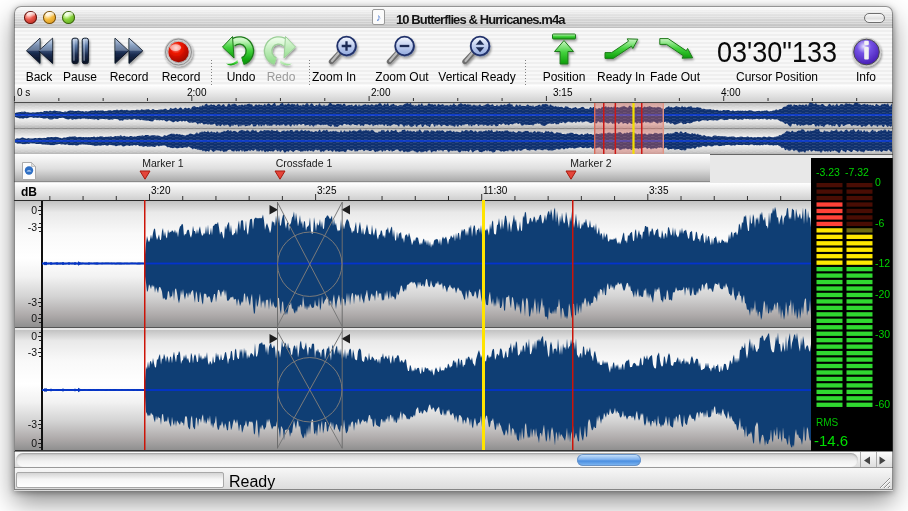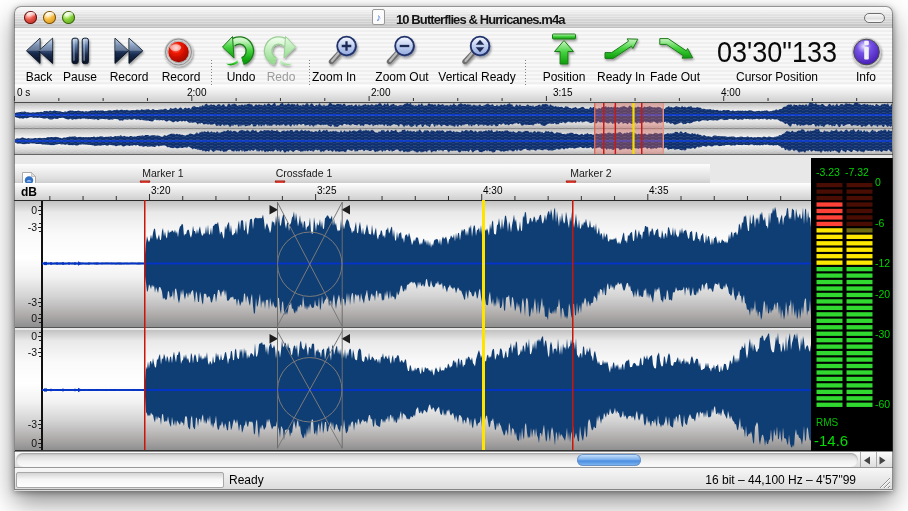--- a/index.html
+++ b/index.html
@@ -194,21 +194,21 @@
 <rect x="15" y="104" width="877" height="49" fill="url(#spk)"></rect>
 <rect x="594" y="103" width="70" height="51" fill="rgba(244,106,92,.34)"></rect>
 <rect x="594" y="103" width="1.4" height="51" fill="#da6a58"></rect>
 <rect x="662.6" y="103" width="1.4" height="51" fill="#e09484"></rect>
 <rect x="603" y="103" width="1.5" height="51" fill="#cc1815"></rect>
 <rect x="614.6" y="103" width="1.5" height="51" fill="#cc1815"></rect>
 <rect x="641" y="103" width="1.5" height="51" fill="#cc1815"></rect>
 <rect x="632.4" y="103" width="2.2" height="51" fill="#f2df00"></rect>
 </svg>
 </div>
-<div class="a" style="left:14px;top:164px;width:696px;height:27px;background:linear-gradient(180deg,#fdfdfd,#dedede 55%,#ababab);border-bottom:1px solid #8a8a8a">
+<div class="a" style="left:14px;top:154px;width:696px;height:27px;background:linear-gradient(180deg,#fdfdfd,#dedede 55%,#ababab);border-bottom:1px solid #8a8a8a">
 <svg style="left:8px;top:8px" width="14" height="18">
       <path d="M0.5,0.5 h9 l4,4 v13 h-13 Z" fill="#fcfcfc" stroke="#aaa"></path>
       <path d="M9.5,0.5 l4,4 h-4 Z" fill="#ddd" stroke="#aaa" stroke-width=".6"></path>
       <circle cx="7" cy="8.5" r="4.2" fill="#2f6fc4"></circle>
       <path d="M4.5,9.5 a3,2.6 0 0 1 5,0 Z" fill="#cfe2f8"></path>
     </svg>
 <div class="a" style="left:149px;top:3px;font-size:10.5px;color:#1a1a1a;transform:translateX(-50%)">Marker 1</div>
 <div class="a" style="left:290px;top:3px;font-size:10.5px;color:#1a1a1a;transform:translateX(-50%)">Crossfade 1</div>
 <div class="a" style="left:577px;top:3px;font-size:10.5px;color:#1a1a1a;transform:translateX(-50%)">Marker 2</div>
 <svg style="left:124.5px;top:16px" width="12" height="10">
@@ -243,22 +243,22 @@
       <rect x="614.08" y="13.00" width="1" height="4" fill="#333"></rect>
       <rect x="647.30" y="11.00" width="1" height="6" fill="#333"></rect>
       <rect x="680.52" y="13.00" width="1" height="4" fill="#333"></rect>
       <rect x="713.74" y="13.00" width="1" height="4" fill="#333"></rect>
       <rect x="746.96" y="13.00" width="1" height="4" fill="#333"></rect>
       <rect x="780.18" y="13.00" width="1" height="4" fill="#333"></rect>
     </svg>
 <div class="lbl" style="left:7px;top:2px;font-size:12px;font-weight:700">dB</div>
 <div class="lbl" style="left:137px;top:2px">3:20</div>
 <div class="lbl" style="left:303px;top:2px">3:25</div>
-<div class="lbl" style="left:469px;top:2px">4:30</div>
-<div class="lbl" style="left:635px;top:2px">4:35</div>
+<div class="lbl" style="left:469px;top:2px">11:30</div>
+<div class="lbl" style="left:635px;top:2px">3:35</div>
 </div>
 <div class="a" style="left:15px;top:201px;width:797px;height:126px;background:linear-gradient(180deg,#c2c2c2 0%,#e9e9e9 9%,#f9f9f9 26%,#ffffff 45%,#f2f2f2 60%,#d3d3d3 76%,#ada9a9 91%,#8f8f8f 100%)"></div>
 <div class="a" style="left:15px;top:330px;width:797px;height:120px;background:linear-gradient(180deg,#c2c2c2 0%,#e9e9e9 9%,#f9f9f9 26%,#ffffff 45%,#f2f2f2 60%,#d3d3d3 76%,#ada9a9 91%,#8f8f8f 100%)"></div>
 <div class="a" style="left:15px;top:327px;width:797px;height:1px;background:#555"></div>
 <div class="a" style="left:15px;top:328px;width:797px;height:2px;background:#e8e8e8"></div>
 <div class="a" style="left:15px;top:450px;width:797px;height:1px;background:#333"></div>
 <div class="a" style="left:41px;top:201px;width:1.5px;height:249px;background:#111"></div>
 <div class="a" style="left:37px;top:210px;font-size:10.5px;color:#111;transform:translate(-100%,-50%)">0</div>
 <div class="a" style="left:38px;top:210px;width:3px;height:1px;background:#222"></div>
 <div class="a" style="left:39px;top:206px;width:2px;height:1px;background:#222"></div>
@@ -418,19 +418,18 @@
 <div class="a" style="left:563px;top:1.5px;width:64px;height:12px;border-radius:6px;background:linear-gradient(180deg,#d4e9fc,#7fb2f0 45%,#4a8ee0 58%,#86bcf4);box-shadow:inset 0 0 0 1px #6a94c8"></div>
 <div class="a" style="left:846px;top:0;width:1px;height:16px;background:#aaa"></div>
 <div class="a" style="left:862px;top:0;width:1px;height:16px;background:#aaa"></div>
 <svg style="left:848px;top:4px" width="45" height="9">
       <path d="M8,0.5 l0,8 l-6,-4 Z" fill="#444"></path>
       <path d="M17.5,0.5 l0,8 l6,-4 Z" fill="#444"></path>
     </svg>
 </div>
 <div class="a" style="left:14px;top:467px;width:879px;height:23px;background:linear-gradient(180deg,#f7f7f7,#dadada);border-top:1px solid #999">
 <div class="a" style="left:2px;top:4px;width:206px;height:14px;border:1px solid #a8a8a8;border-radius:2px;background:linear-gradient(180deg,#d4d4d4,#f6f6f6 45%,#ffffff)"></div>
-<div class="a" style="left:215px;top:5px;font-size:12px;color:#000">Ready</div>
-<div class="a" style="right:37px;top:5px;font-size:12px;color:#000">16 bit – 44,100 Hz – 4'57"99</div>
+<div class="a" style="left:215px;top:5px;font-size:16px;color:#000">Ready</div>
 <svg style="left:863px;top:7px" width="14" height="14">
       <path d="M3,13 L13,3 M7,13 L13,7 M11,13 L13,11" stroke="#909090" stroke-width="1"></path>
       <path d="M4,13 L13,4 M8,13 L13,8 M12,13 L13,12" stroke="#fdfdfd" stroke-width="1"></path>
     </svg>
 </div>
 <div id="edge" class="a"></div>
 </body></html>

